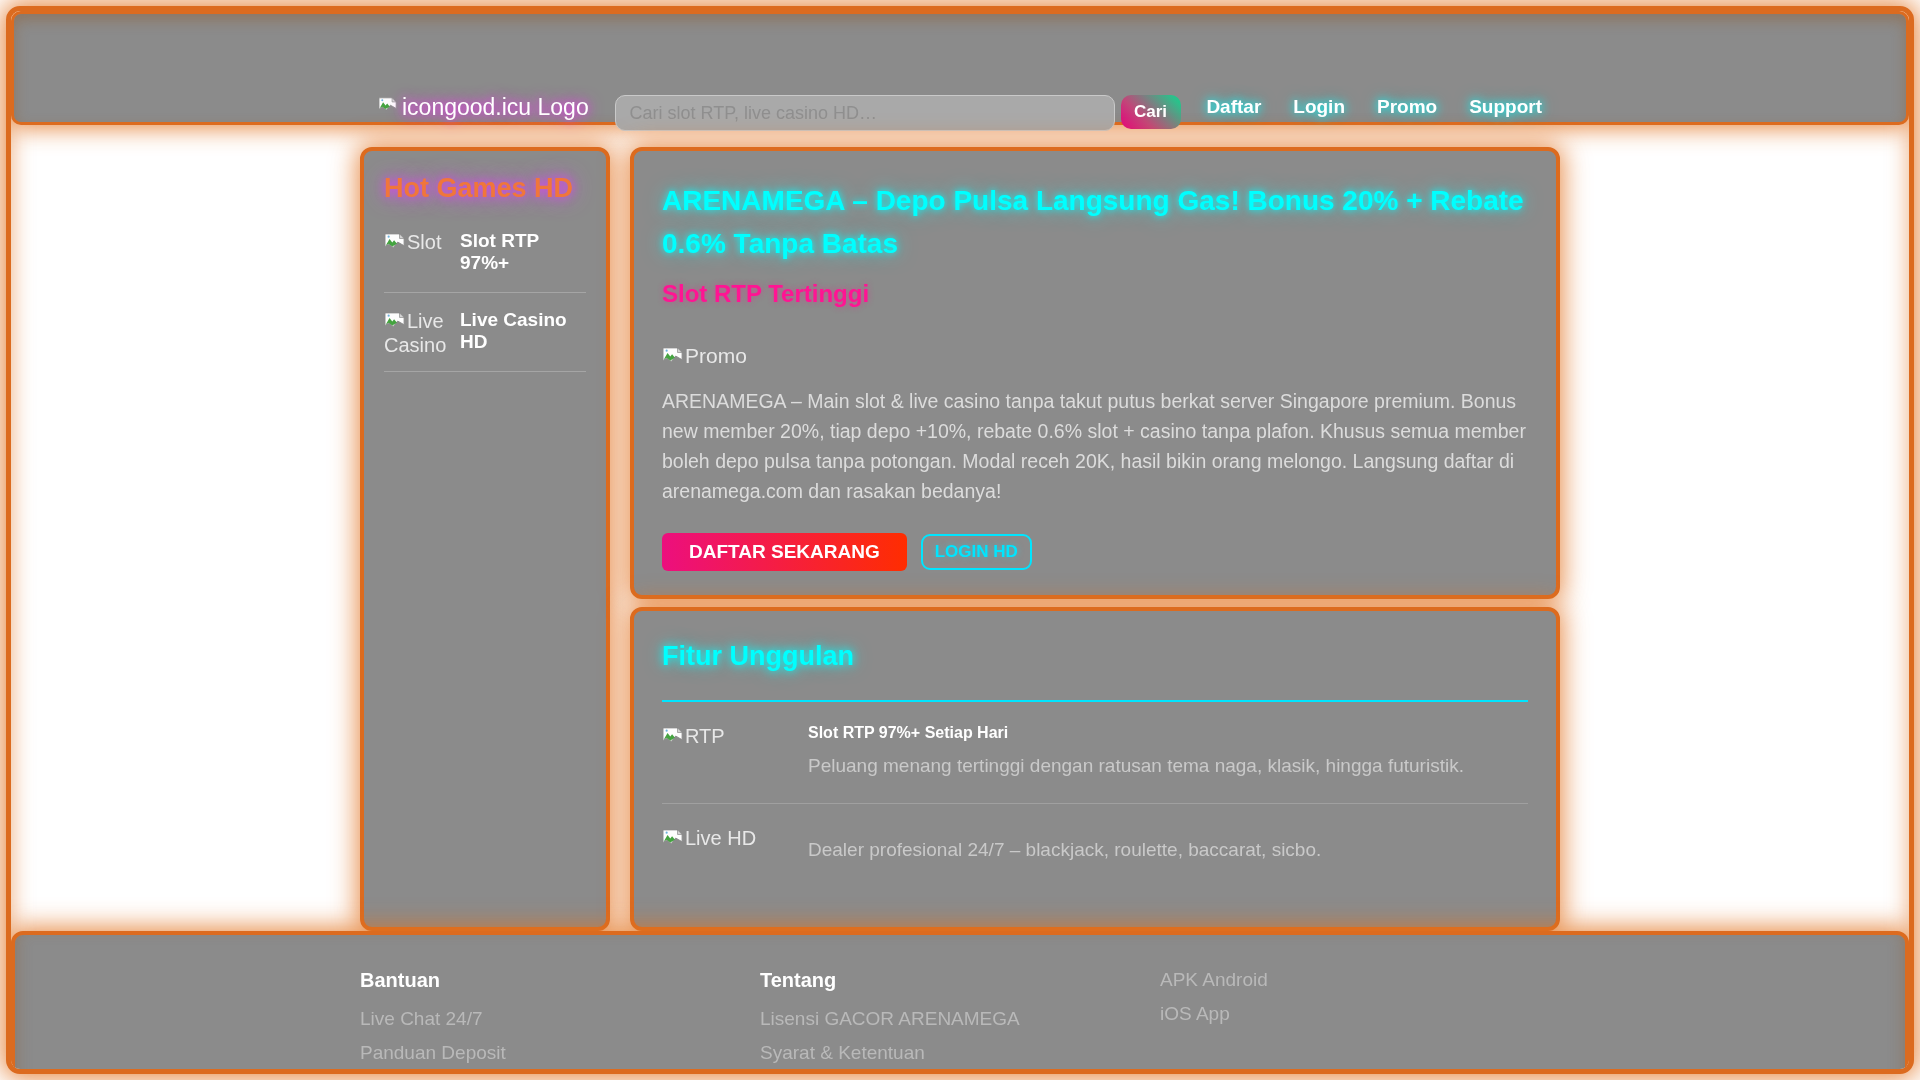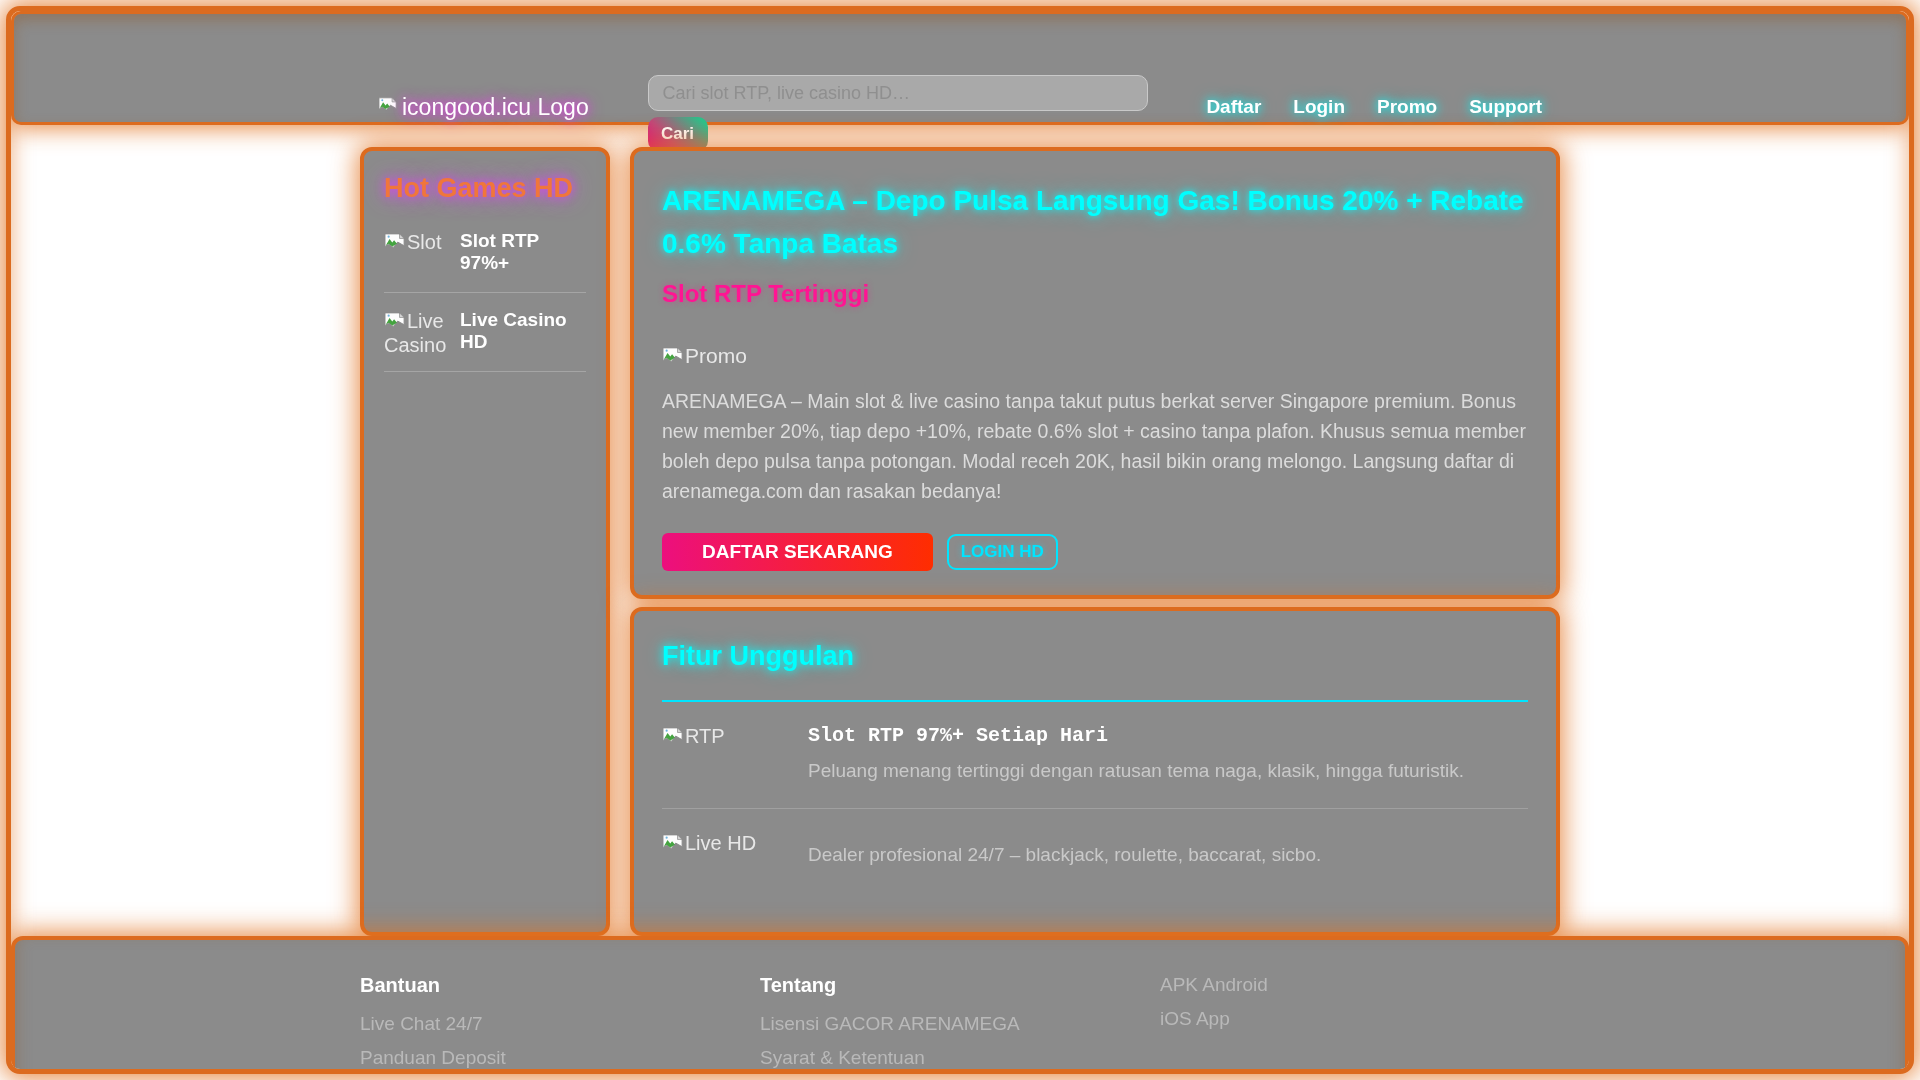--- a/index.html
+++ b/index.html
@@ -30,21 +30,21 @@
   .header-inner {
     height: 100%; display: flex; align-items: center;
     justify-content: space-between; padding: 0 18px; margin-top: 39px;
   }
   .logo {
     display: flex; align-items: center; gap: 4px;
     color: #ffffff; font-size: 23px;
     text-shadow: 0 0 8px #e53ee5, 0 0 16px #e53ee5;
     cursor: pointer; white-space: nowrap;
   }
-  .search-form { display: flex; flex-direction: column; gap: 6px; margin-top: 12px; }
+  .search-form { display: flex; flex-direction: row; gap: 6px; margin-top: 12px; }
   .search-input {
     width: 500px; height: 36px;
     background: #a9a9a9; border: 1px solid #c9c9c9; border-radius: 10px;
     padding: 0 14px; font-size: 18px; color: #3c3c3c;
     font-family: "Liberation Sans", sans-serif;
     outline: none;
   }
   .search-input::placeholder { color: #8f8f8f; }
   .search-btn {
     width: 60px; height: 34px;
@@ -108,42 +108,42 @@
   .hero .bimg-promo { margin-top: 36px; font-size: 21px; }
   .hero p.desc {
     color: #dcdcdc; font-size: 19.5px; line-height: 1.55;
     max-width: 872px; margin-top: 18px;
   }
   .cta-row { display: flex; gap: 14px; margin-top: 26px; align-items: center; }
   .btn-primary {
     display: inline-block;
     background: linear-gradient(90deg, #ec0f7e 0%, #ff2d00 100%);
     color: #ffffff; font-weight: bold; font-size: 19px;
-    padding: 8px 40px; border-radius: 6px; text-decoration: none; cursor: pointer;
+    padding: 8px 27px; border-radius: 6px; text-decoration: none; cursor: pointer;
   }
   .btn-secondary {
     display: inline-block;
     background: transparent;
     border: 2px solid #00e5ff; color: #00e5ff;
     font-weight: bold; font-size: 17px;
     padding: 6px 12px; border-radius: 9px; text-decoration: none; cursor: pointer;
     text-shadow: 0 0 6px rgba(0,229,255,.5);
   }
 
   
   .features { padding: 30px 28px 40px; }
   .features-title {
     color: #00ffff; font-size: 27px; font-weight: bold;
     text-shadow: 0 0 8px rgba(0,255,255,.95), 0 0 18px rgba(0,255,255,.6);
     padding-bottom: 28px; border-bottom: 2px solid #00e5ff;
   }
   .feature-row { display: flex; gap: 34px; padding: 22px 0 26px; }
   .feature-row + .feature-row { border-top: 1px solid #a0a0a0; }
   .feature-row .bimg { width: 112px; flex-shrink: 0; }
-  .feature-body h3 { color: #ffffff; font-size: 20px; font-weight: bold; font-family: Liberation Mono, monospace; }
+  .feature-body h3 { color: #ffffff; font-size: 16px; font-weight: bold; }
   .feature-body p { color: #c9c9c9; font-size: 19px; margin-top: 13px; }
 
   
   footer.site-footer {
     margin-top: auto; width: 100%;
     background: #8b8b8b;
     border: 4px solid #dc6b1f; border-radius: 12px;
     box-shadow: 0 0 26px 3px rgba(226,114,31,.85), inset 0 -8px 16px rgba(150,80,20,.35);
     padding: 34px 25px 40px;
   }

